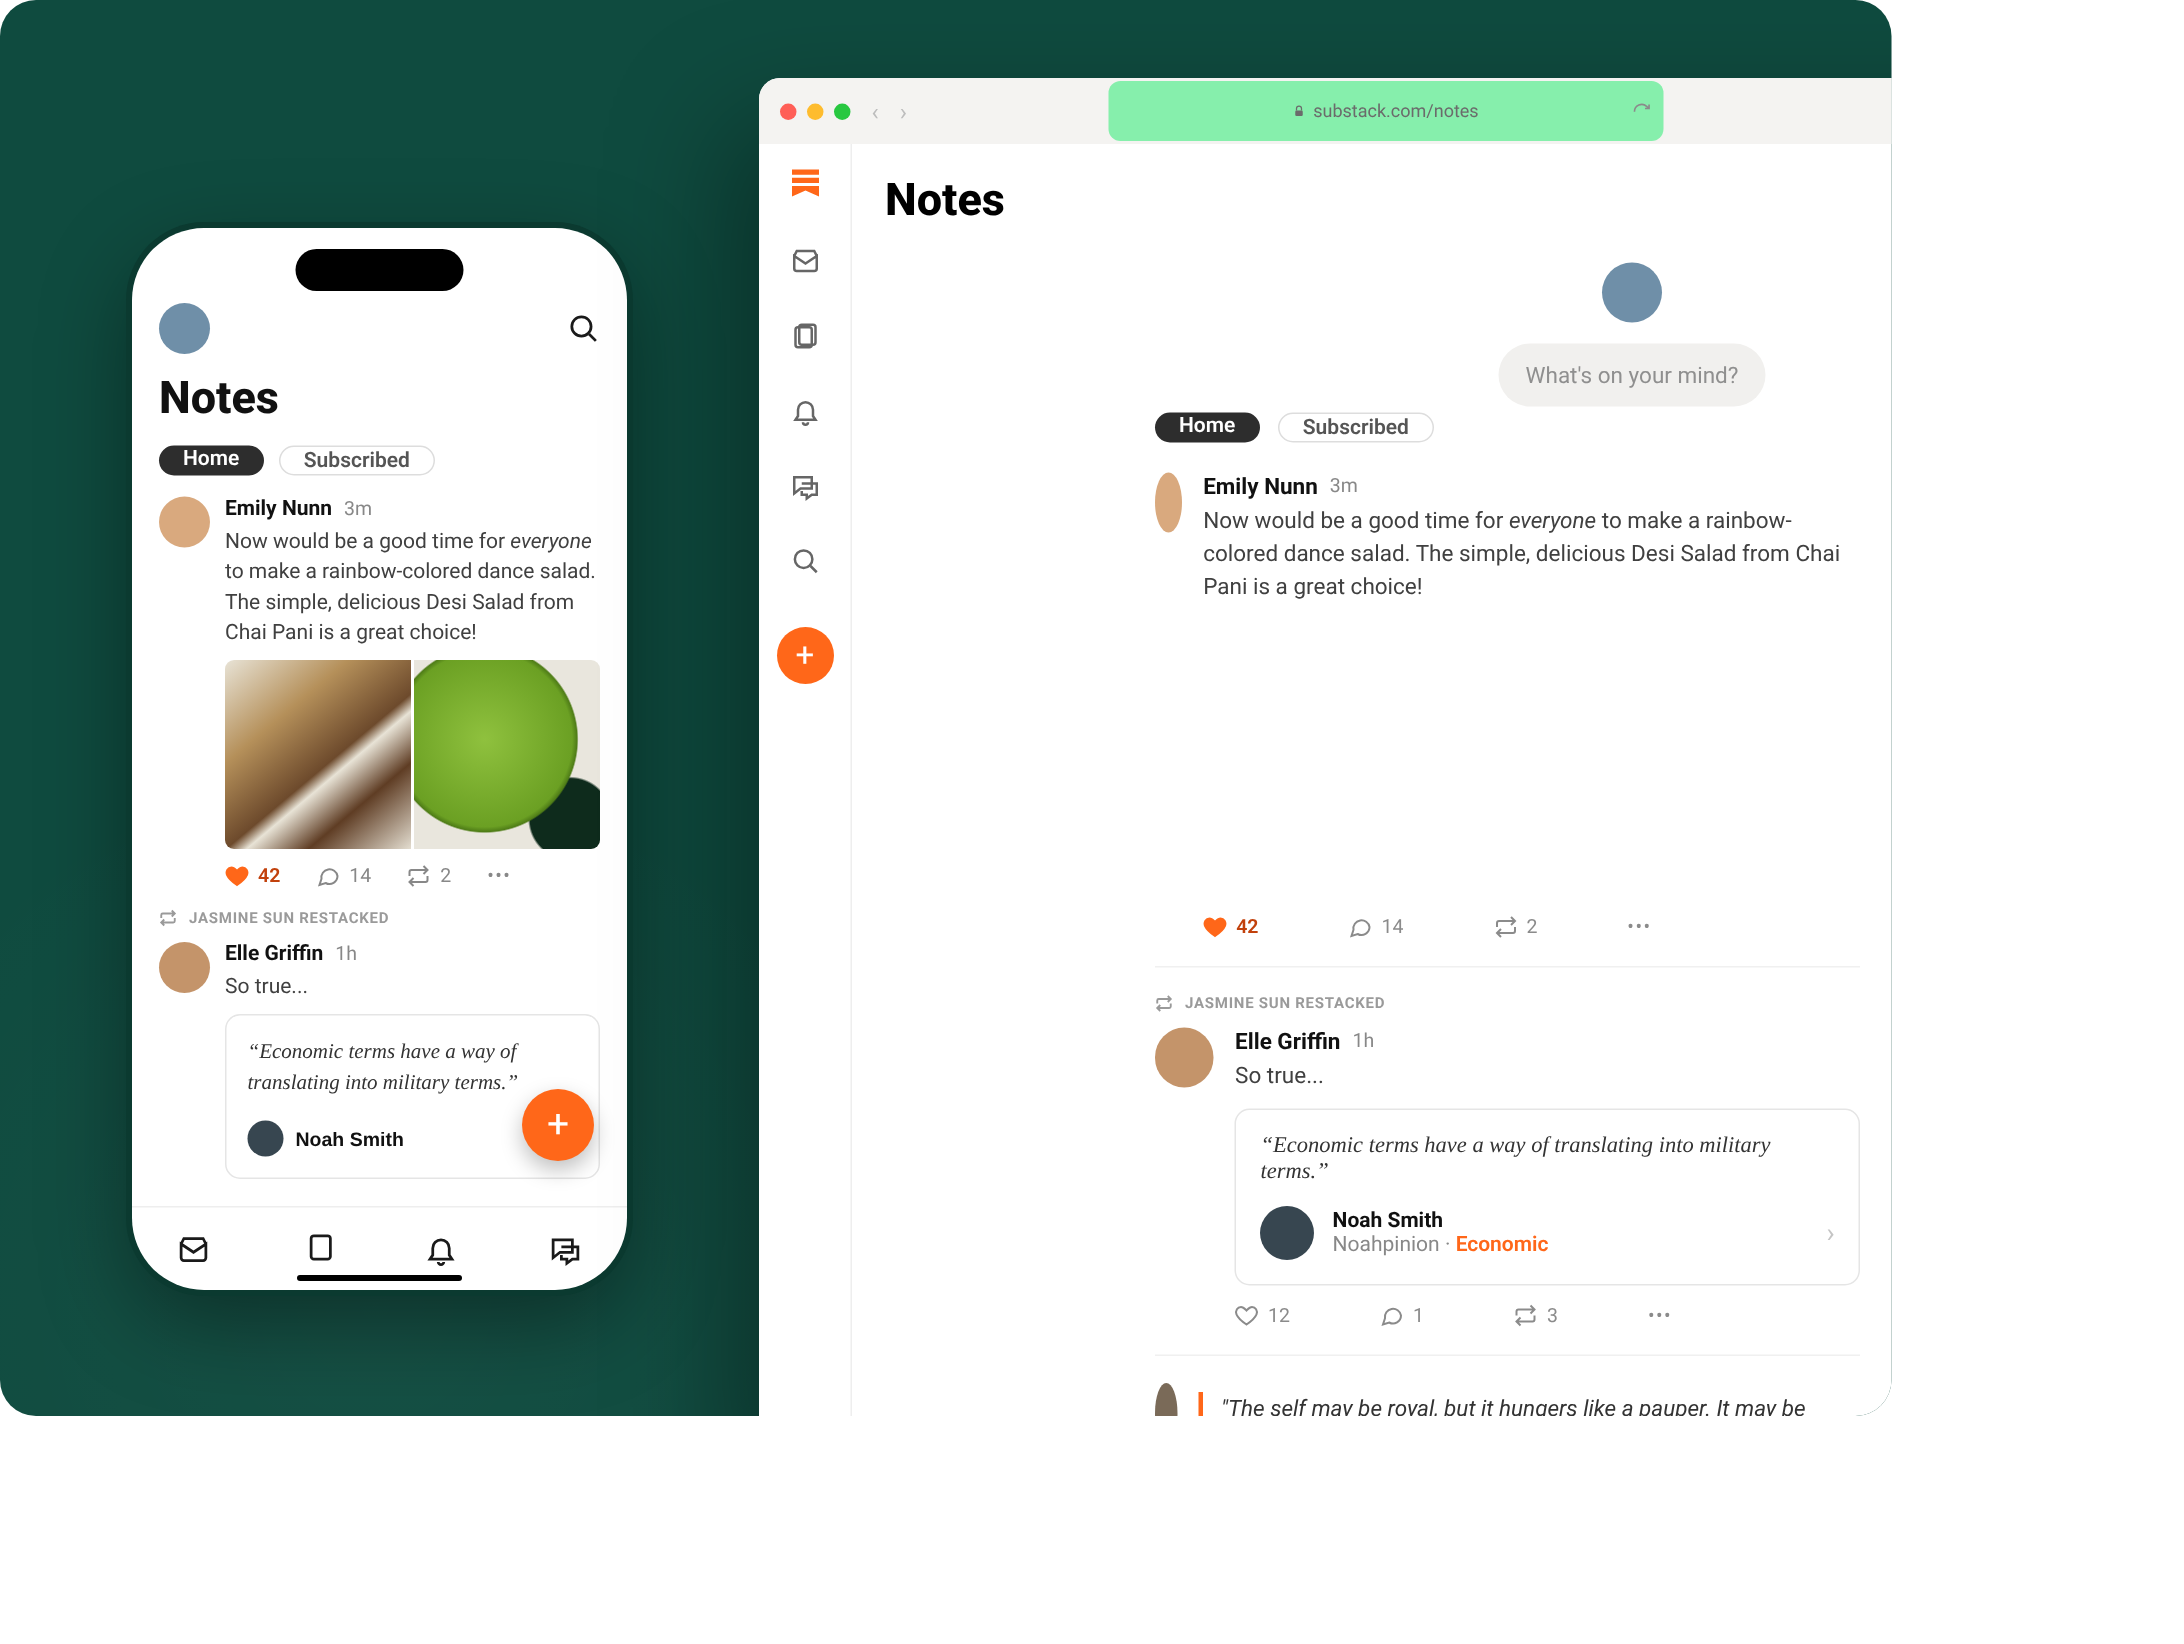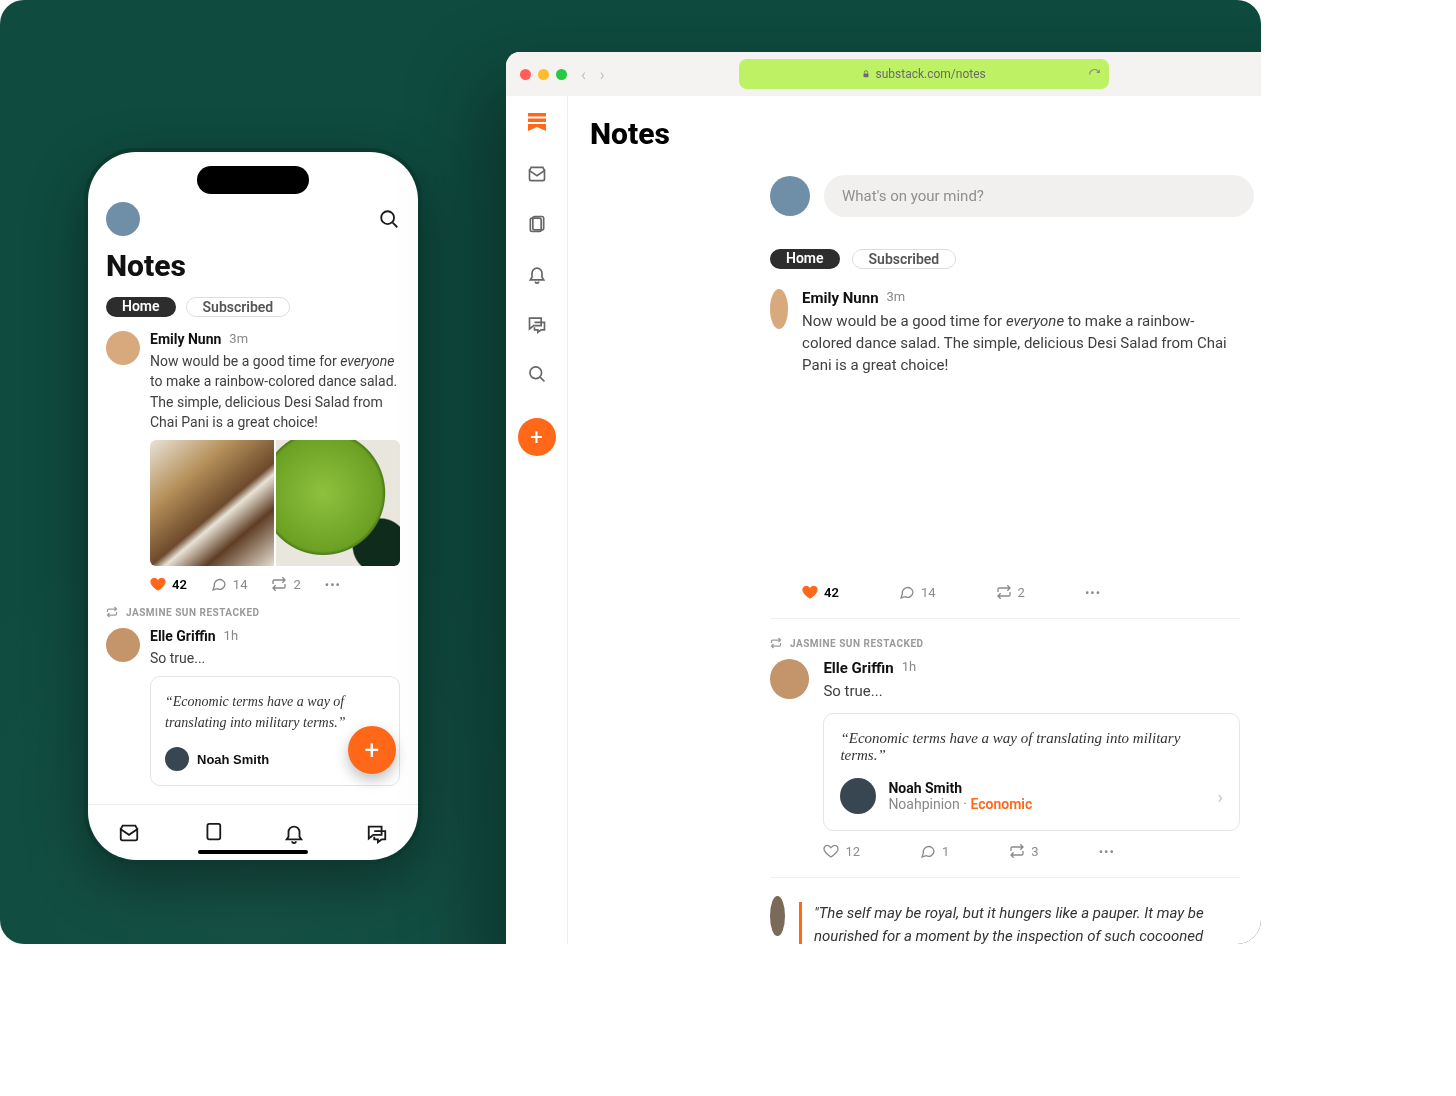--- a/index.html
+++ b/index.html
@@ -21,66 +21,66 @@
 
 .title { font-size:30px; font-weight:800; color:#111; margin-bottom:14px; }
 
 .tabs { display:flex; gap:10px; margin-bottom:14px; }
 .pill { border-radius:999px; padding:1px 16px; font-size:14px; font-weight:600; cursor:pointer; }
 .pill.active { background:#2d2d2d; color:#fff; }
 .pill.inactive { background:#fff; color:#555; border:1px solid #ddd; }
 
 .post { display:flex; gap:10px; margin-bottom:14px; font-size:14px; }
 .post .col { flex:1; min-width:0; }
-.author-line { display:flex; gap:8px; align-items:flex-start; margin-bottom:4px; }
+.author-line { display:flex; gap:8px; align-items:center; margin-bottom:4px; }
 .author { font-weight:700; color:#111; }
 .time { color:#888; font-size:13px; }
 .body { color:#404040; line-height:1.45; margin-bottom:8px; }
 .body em { font-style:italic; }
 
 .imgrow { display:flex; gap:2px; border-radius:6px; overflow:hidden; margin-bottom:10px; }
 .img { flex:1; height:126px; }
 .img.food1 { background: linear-gradient(140deg,#e8e3d6 0%, #b5905a 30%, #6d4a2c 55%, #e8e3d6 60%, #5f3d24 75%, #e3ddd0 100%); }
 .img.food2 { background: radial-gradient( circle at 38% 42%, #8fc13e 0%, #6ba023 55%, #4f7d17 58%, transparent 59%), radial-gradient(circle at 84% 84%, #0e2b1c 0%, #0e2b1c 18%, transparent 19%), #e9e6dd; }
 
 .actions { display:flex; gap:24px; align-items:center; color:#888; font-size:13px; }
 .act { display:flex; gap:6px; align-items:center; cursor:pointer; }
 .act.like.on svg { fill:#ff6719; stroke:#ff6719; }
-.act.like.on span { color:#000000; font-weight:600; }
+.act.like.on span { color:#c2410c; font-weight:600; }
 .dots { letter-spacing:1px; cursor:pointer; }
 
 .restack-line { display:flex; gap:8px; align-items:center; color:#9a9a9a; font-size:10px; font-weight:700; letter-spacing:.5px; margin: 6px 0 10px 0; }
 
 .quote-card { border:1px solid #e5e5e5; border-radius:10px; padding:14px; font-style:italic; font-family: Georgia, serif; color:#333; font-size:14px; line-height:1.5; }
 
 .fab { position:absolute; right:22px; bottom:86px; width:48px; height:48px; border-radius:50%; background:#ff6719; color:#fff; font-size:26px; display:flex; align-items:center; justify-content:center; box-shadow:0 6px 14px rgba(0,0,0,.25); cursor:pointer; }
 
 .p-tabbar { height:56px; border-top:1px solid #eee; display:flex; justify-content:space-around; align-items:center; }
 .home-ind { position:absolute; bottom:6px; left:50%; transform:translateX(-50%); width:110px; height:4px; background:#000; border-radius:4px; }
 
 
 .browser { position:absolute; left:506px; top:52px; width:900px; height:920px; background:#fff; border-radius:14px 0 0 0; box-shadow: -20px 30px 80px rgba(0,0,0,.35); overflow:hidden; display:flex; flex-direction:column; }
 .toolbar { height:44px; background:#f4f3f1; display:flex; align-items:center; padding:0 14px; gap:14px; }
 .dotset { display:flex; gap:7px; }
 .tdot { width:11px; height:11px; border-radius:50%; }
 .red{background:#ff5f57;} .yellow{background:#febc2e;} .green{background:#28c840;}
 .navarr { color:#bdbdbd; font-size:16px; cursor:pointer; }
-.url { flex:0 0 370px; margin-left:120px; background:#bef264; border-radius:8px; height:30px; display:flex; align-items:center; justify-content:center; gap:4px; color:#6b6b6b; font-size:12px; position:relative;}
+.url { flex:0 0 370px; margin-left:120px; background:#86efac; border-radius:8px; height:40px; display:flex; align-items:center; justify-content:center; gap:4px; color:#6b6b6b; font-size:12px; position:relative;}
 .url .refresh { position:absolute; right:8px; }
 
 .bwrap { flex:1; display:flex; overflow:hidden; }
 .sidebar { width:62px; border-right:1px solid #eee; display:flex; flex-direction:column; align-items:center; padding-top:14px; gap:30px; }
 .logo { width:24px; height:24px; }
 .sbicon { width:20px; height:20px; stroke:#666; fill:none; stroke-width:2; cursor:pointer;}
 .sb-fab { width:38px; height:38px; border-radius:50%; background:#ff6719; color:#fff; display:flex; align-items:center; justify-content:center; font-size:22px; cursor:pointer; margin-top:4px;}
 
 .main { flex:1; padding: 20px 0 0 22px; overflow:hidden;}
 .main-title { font-size:30px; font-weight:800; margin-bottom:24px; }
 .content { padding-left: 180px; }
-.compose { display:flex; gap:14px; align-items:center; margin-bottom:32px;}
+.compose { display:flex; gap:14px; align-items:center; margin-bottom:4px;flex-direction:column;}
 .compose-input { flex:1; max-width:430px; background:#f1f0ee; border-radius:999px; padding:12px 18px; color:#8f8f8f; font-size:15px; cursor:text;}
 
 .dtabs { display:flex; gap:12px; margin-bottom:20px; }
 
 .dpost { display:flex; gap:14px; padding-bottom:18px; margin-bottom:18px; border-bottom:1px solid #f0f0f0; max-width:470px;}
 .dpost:last-child{border-bottom:none;}
 .dimgrow { display:flex; gap:2px; border-radius:6px; overflow:hidden; margin:10px 0 12px 0; }
 .dimg { flex:1; height:186px; }
 .dactions { display:flex; gap:60px; align-items:center; color:#8b8b8b; font-size:13px; }
 

